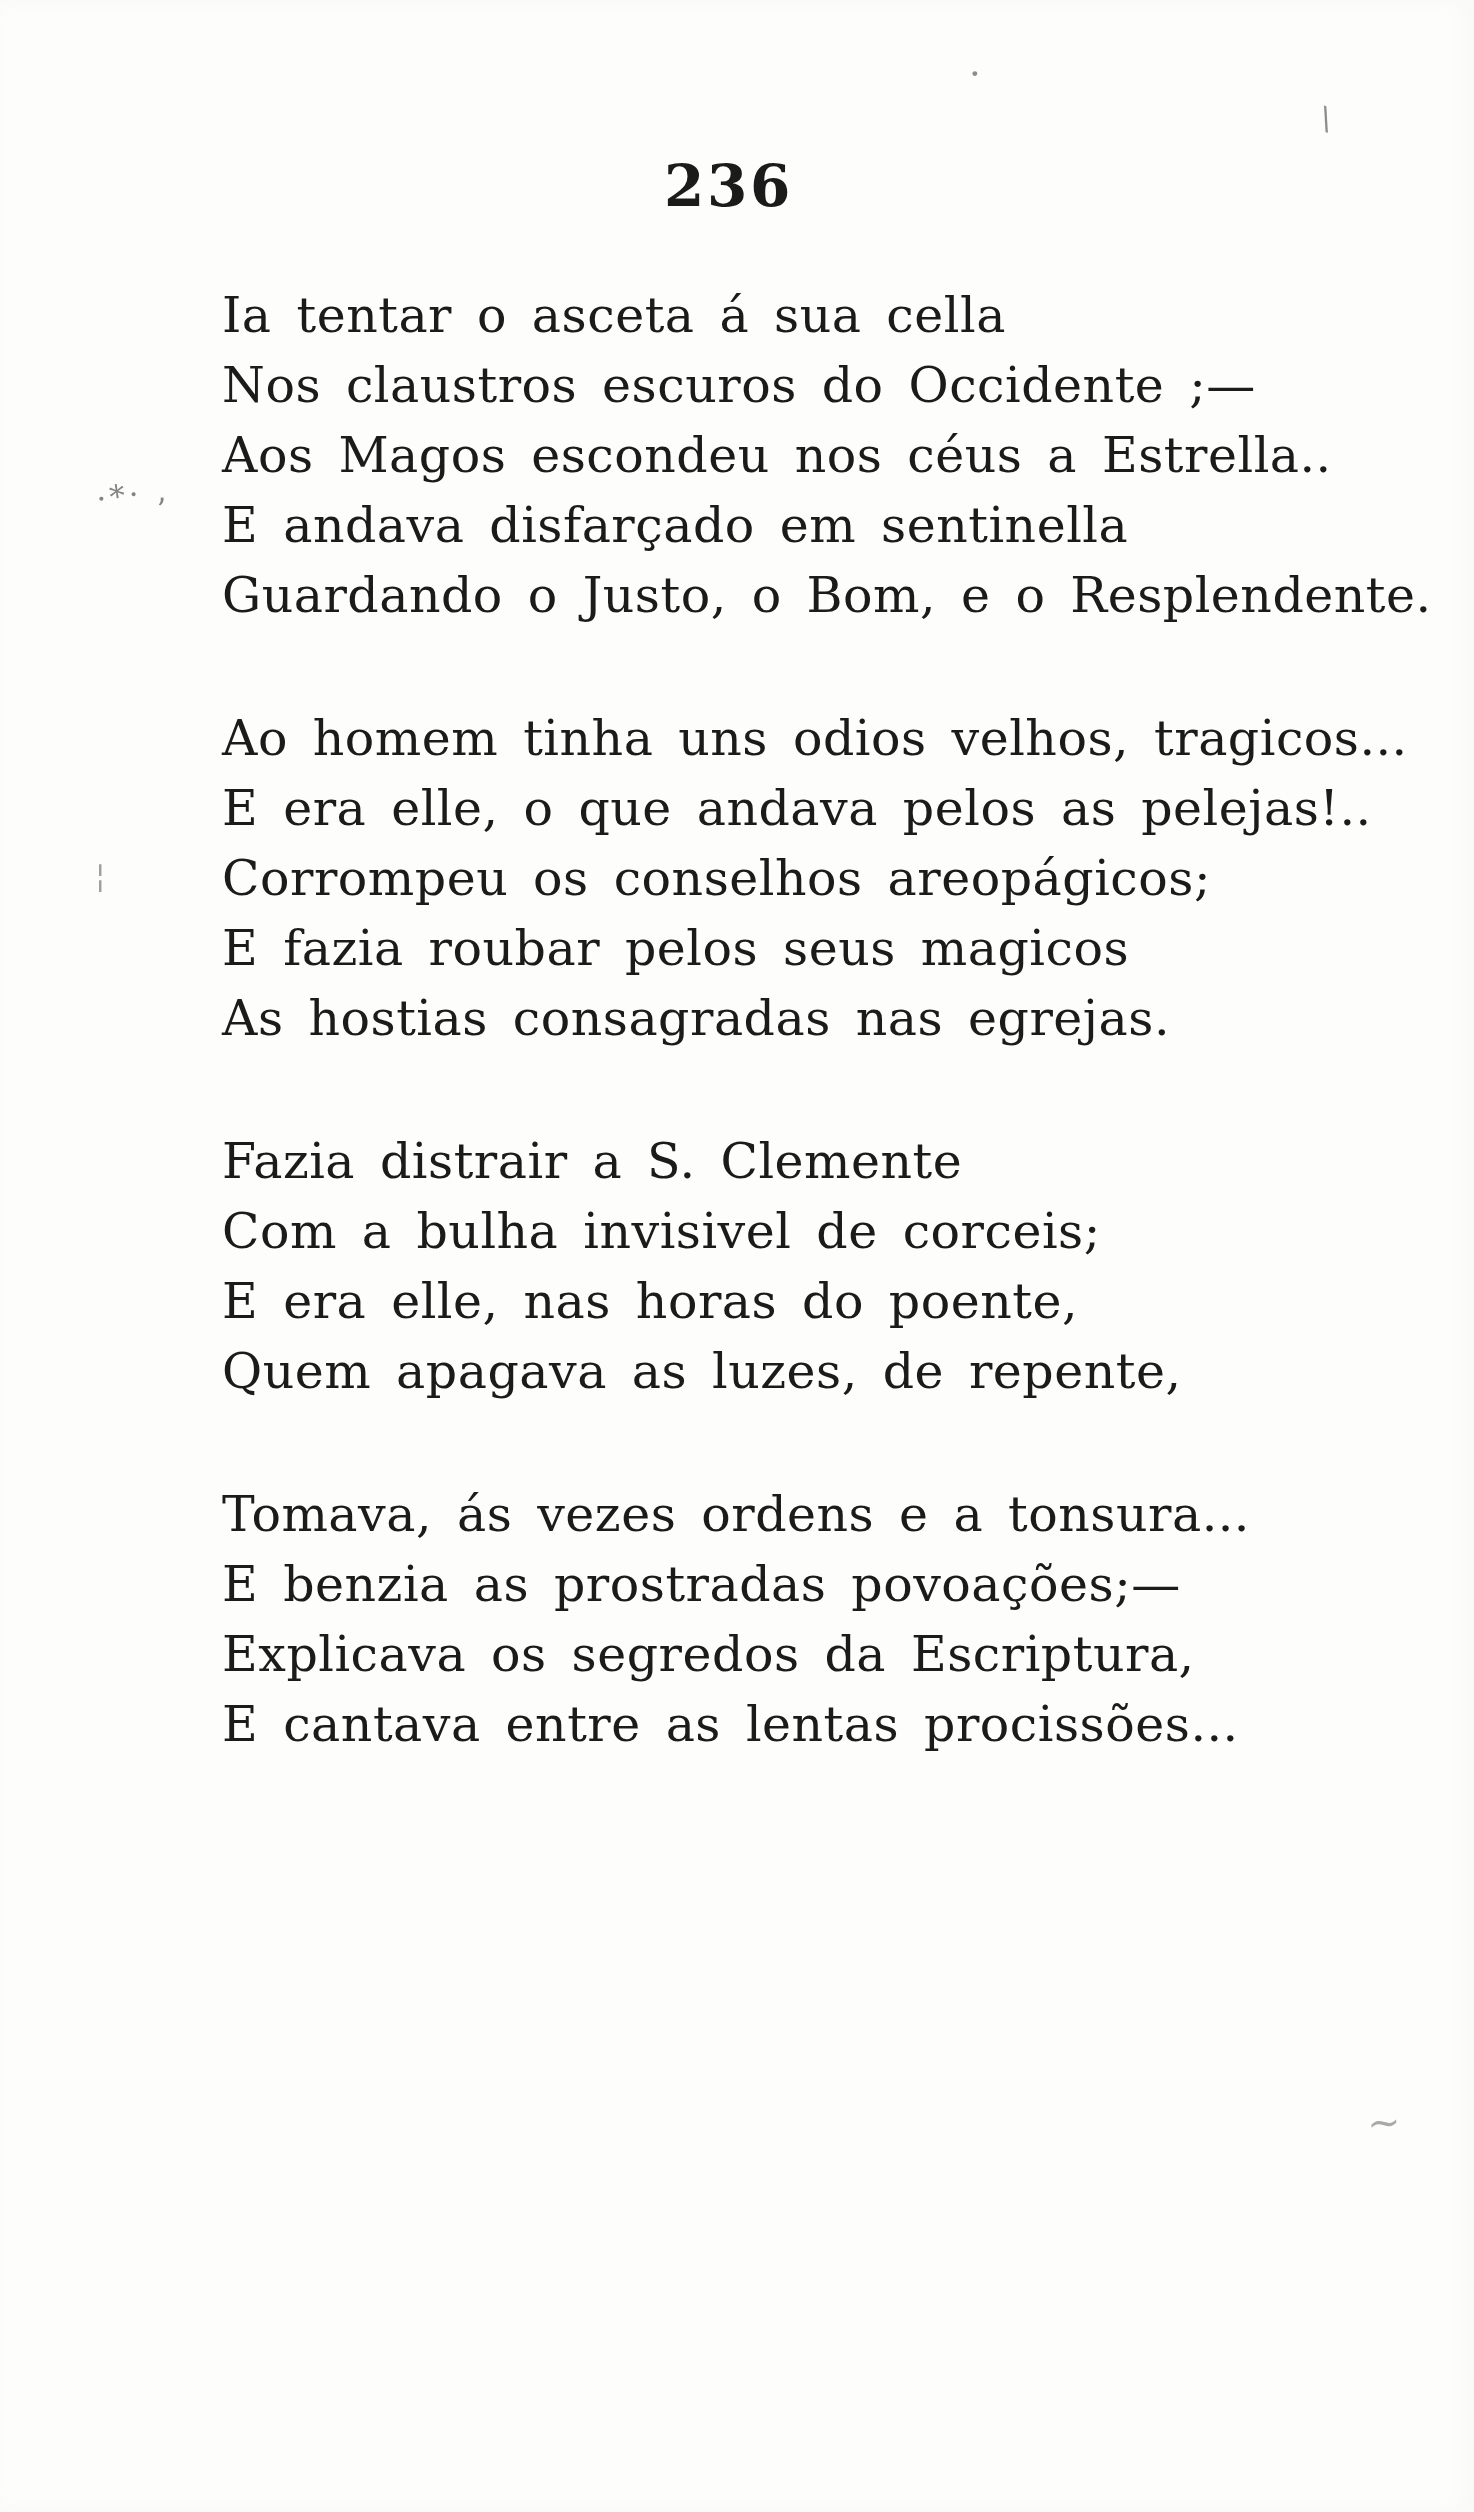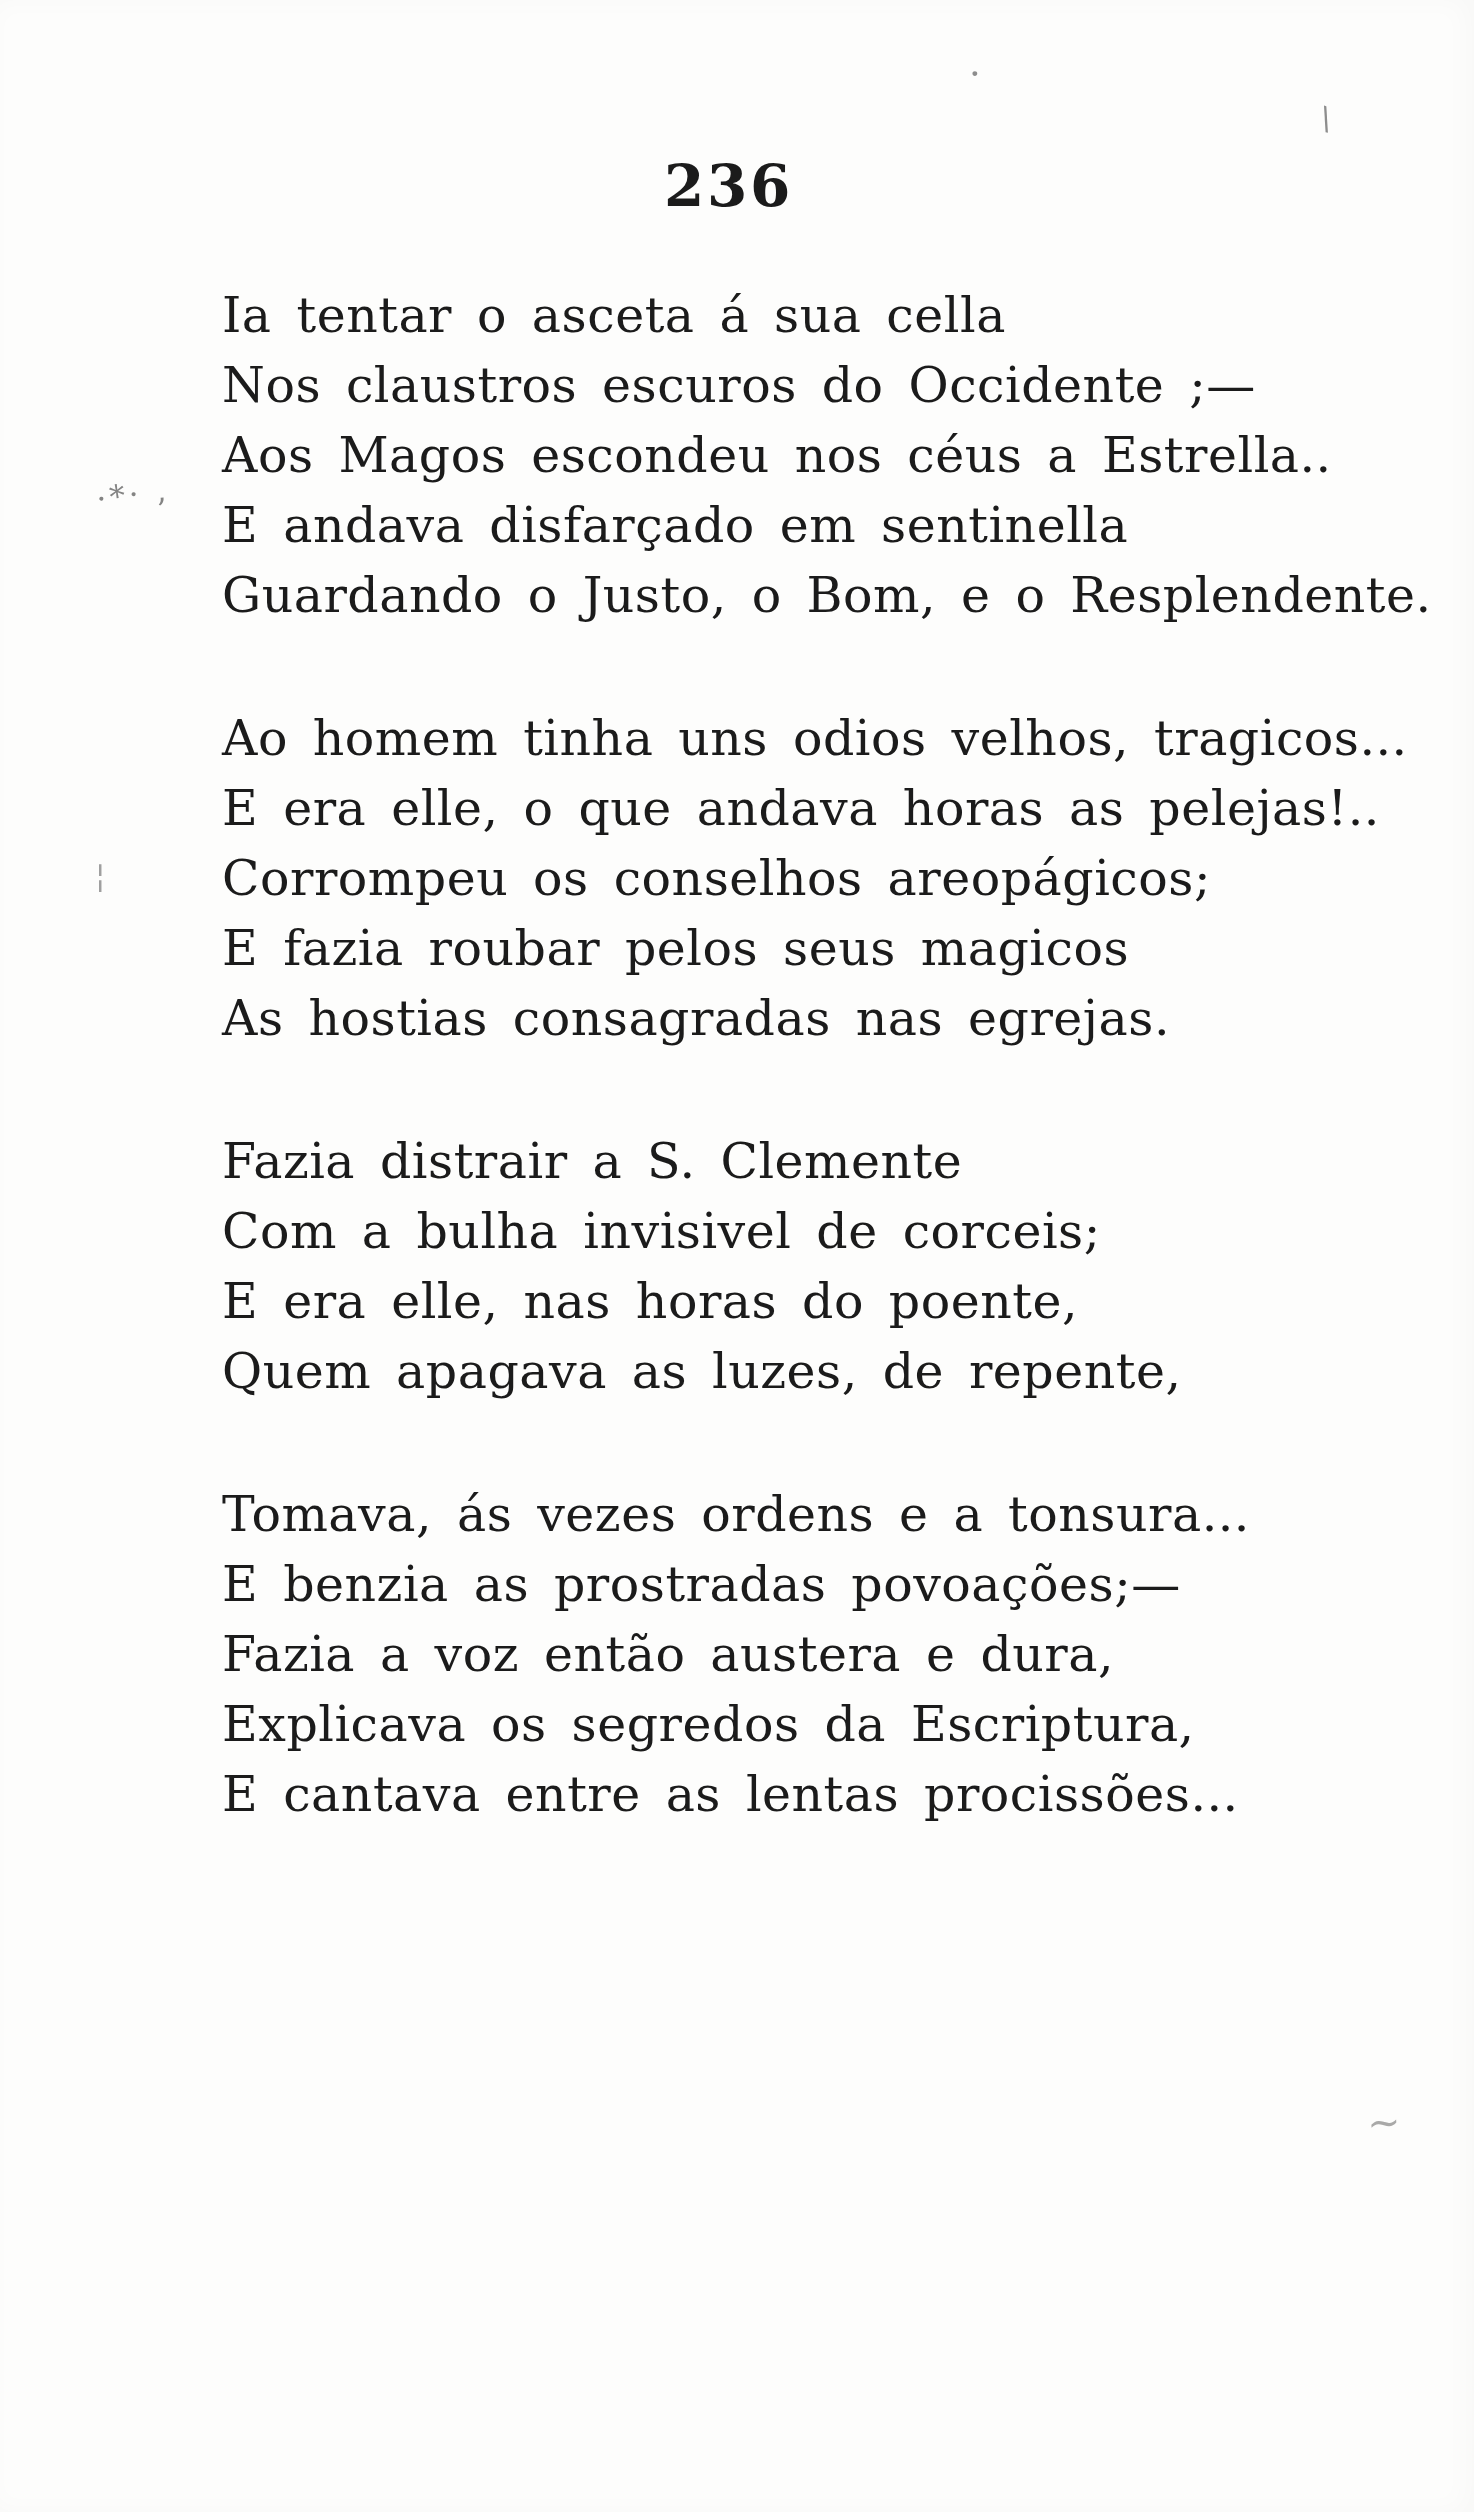--- a/index.html
+++ b/index.html
@@ -106,36 +106,35 @@
     <div class="stanza first">
       <div class="poem-line">Ia tentar o asceta á sua cella</div>
       <div class="poem-line">Nos claustros escuros do Occidente ;—</div>
       <div class="poem-line">Aos Magos escondeu nos céus a Estrella..</div>
       <div class="poem-line">E andava disfarçado em sentinella</div>
       <div class="poem-line">Guardando o Justo, o Bom, e o Resplendente.</div>
     </div>
 
     <div class="stanza">
       <div class="poem-line">Ao homem tinha uns odios velhos, tragicos...</div>
-      <div class="poem-line">E era elle, o que andava horas as pelejas!..</div>
+      <div class="poem-line">E era elle, o que andava pelos as pelejas!..</div>
       <div class="poem-line">Corrompeu os conselhos areopágicos;</div>
       <div class="poem-line">E fazia roubar pelos seus magicos</div>
       <div class="poem-line">As hostias consagradas nas egrejas.</div>
     </div>
 
     <div class="stanza">
       <div class="poem-line">Fazia distrair a S. Clemente</div>
       <div class="poem-line">Com a bulha invisivel de corceis;</div>
       <div class="poem-line">E era elle, nas horas do poente,</div>
       <div class="poem-line">Quem apagava as luzes, de repente,</div>
     </div>
 
     <div class="stanza">
       <div class="poem-line">Tomava, ás vezes ordens e a tonsura...</div>
       <div class="poem-line">E benzia as prostradas povoações;—</div>
-      <div class="poem-line">Fazia a voz então austera e dura,</div>
       <div class="poem-line">Explicava os segredos da Escriptura,</div>
       <div class="poem-line">E cantava entre as lentas procissões...</div>
     </div>
 
   </div>
 </div>
 
 
 </body></html>

